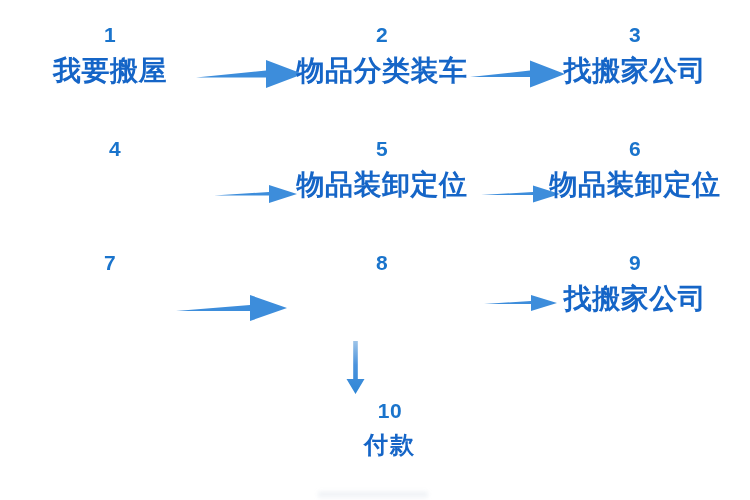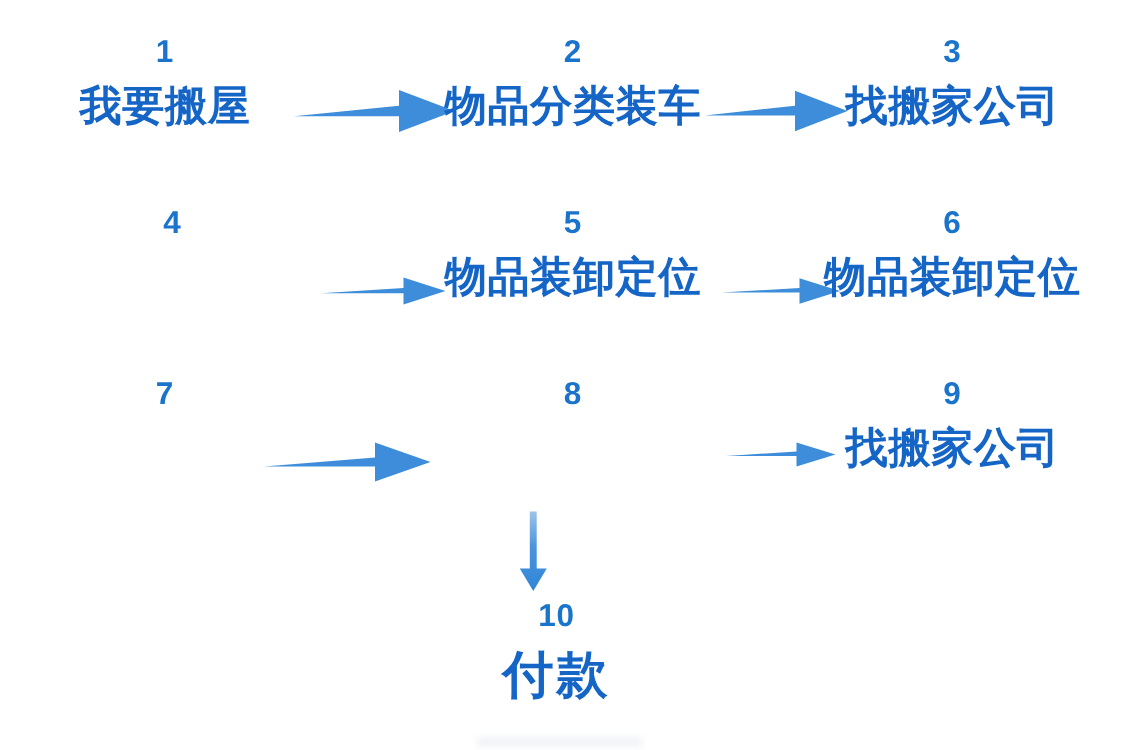--- a/index.html
+++ b/index.html
@@ -36,21 +36,21 @@
   }
   .step-label {
     font-size: 28px;
     font-weight: bold;
     color: #1565c7;
     line-height: 1;
     margin-top: 12px;
     letter-spacing: 0.5px;
   }
   .step-label.big {
-    font-size: 34px;
+    font-size: 24px;
     letter-spacing: 2px;
   }
 
   
   .arrow {
     position: absolute;
   }
   .arrow svg {
     display: block;
     overflow: visible;
@@ -73,21 +73,21 @@
   #step-3 { left: 545px; top: 24px; width: 180px; }
   
   #step-4 { left: 20px;  top: 138px; width: 190px; }
   #step-5 { left: 287px; top: 138px; width: 190px; }
   #step-6 { left: 535px; top: 138px; width: 200px; }
   
   #step-7 { left: 20px;  top: 252px; width: 180px; }
   #step-8 { left: 287px; top: 252px; width: 190px; }
   #step-9 { left: 545px; top: 252px; width: 180px; }
   
-  #step-10 { left: 276px; top: 400px; width: 190px; }
+  #step-10 { left: 295px; top: 400px; width: 190px; }
 
   #arrow-1-2 { left: 196px; top: 57px; }
   #arrow-2-3 { left: 470px; top: 57px; }
   #arrow-4-5 { left: 214px; top: 182px; }
   #arrow-5-6 { left: 481px; top: 182px; }
   #arrow-7-8 { left: 176px; top: 292px; }
   #arrow-8-9 { left: 484px; top: 292px; }
   #arrow-8-10 { left: 343px; top: 341px; }
 </style>
 </head>

